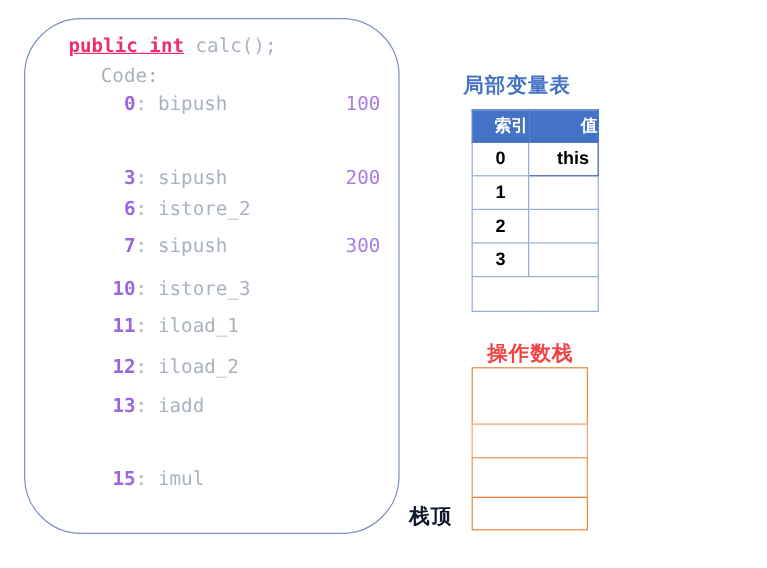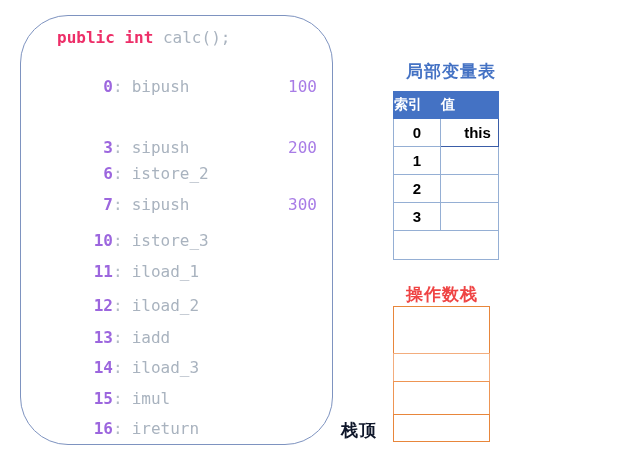--- a/index.html
+++ b/index.html
@@ -13,41 +13,41 @@
     position:absolute; left:20px; top:15px; width:313px; height:430px;
     border:1.5px solid #7e93c0; border-radius:48px; background:#ffffff;
     box-sizing:border-box;
   }
   .code-line {
     position:absolute; left:0; right:0; height:20px; line-height:20px;
     font-family:"DejaVu Sans Mono", monospace; font-size:16px;
     white-space:pre; color:#a9b3bf;
   }
   .sig      { top:12px;  left:36px; }
-  .kw       { color:#ed2e68; font-weight:bold; }
+  .kw       { color:#ed2e68; font-weight:bold;text-decoration:underline; }
   .sig-rest { color:#a9b3bf; }
   .code-label { top:37px; left:63px; color:#a9b3bf; }
   .num   { display:inline-block; width:92px; text-align:right;
            color:#9c66de; font-weight:bold; }
   .colon { color:#b3bcc6; }
   .instr { margin-left:9px; color:#a9b3bf; }
   .operand { position:absolute; left:267px; color:#a87ce6; }
 
   
   .lvt-title {
-    position:absolute; left:386px; top:60px; width:110px; text-align:right;
+    position:absolute; left:386px; top:60px; width:110px; text-align:left;
     color:#4472c4; font-weight:bold; font-size:17px; letter-spacing:1px;
   }
   table.lvt {
     position:absolute; left:393px; top:91px; width:105px;
     border-collapse:collapse; table-layout:fixed; background:#ffffff;
   }
   table.lvt th {
     background:#4472c4; color:#ffffff; font-weight:bold; font-size:14px;
-    height:26px; text-align:left; border:1px solid #4472c4; padding:0;
+    height:26px; text-align:right; border:1px solid #4472c4; padding:0;
   }
   table.lvt th.h2 { border-left:1px solid #6f94d6; }
   table.lvt td {
     border:1px solid #95afd4; height:27px; text-align:center;
     font-size:15px; font-weight:bold; color:#000000; padding:0;
     background:#ffffff;
   }
   table.lvt td.val-this { border:1px solid #3a5da8;padding-left:16px; }
   table.lvt td.foot { height:28px; }
   .col-idx { width:47px; } .col-val { width:58px; }
@@ -70,43 +70,42 @@
 </style>
 </head>
 <body>
 
 <div class="stage">
 
   <div class="code-panel">
 
     <div class="code-line sig"><span class="kw">public int</span><span class="sig-rest"> calc();</span></div>
 
+    <div class="code-line code-label">Code:</div>
 
     <div class="code-line" style="top:61px"><span class="num">0</span><span class="colon">:</span><span class="instr">bipush</span><span class="operand">100</span></div>
 
 
     <div class="code-line" style="top:122px"><span class="num">3</span><span class="colon">:</span><span class="instr">sipush</span><span class="operand">200</span></div>
 
     <div class="code-line" style="top:148px"><span class="num">6</span><span class="colon">:</span><span class="instr">istore_2</span><span class="operand"></span></div>
 
     <div class="code-line" style="top:179px"><span class="num">7</span><span class="colon">:</span><span class="instr">sipush</span><span class="operand">300</span></div>
 
     <div class="code-line" style="top:215px"><span class="num">10</span><span class="colon">:</span><span class="instr">istore_3</span><span class="operand"></span></div>
 
     <div class="code-line" style="top:246px"><span class="num">11</span><span class="colon">:</span><span class="instr">iload_1</span><span class="operand"></span></div>
 
     <div class="code-line" style="top:280px"><span class="num">12</span><span class="colon">:</span><span class="instr">iload_2</span><span class="operand"></span></div>
 
     <div class="code-line" style="top:312px"><span class="num">13</span><span class="colon">:</span><span class="instr">iadd</span><span class="operand"></span></div>
 
-    <div class="code-line" style="top:342px"><span class="num">14</span><span class="colon">:</span><span class="instr">iload_3</span><span class="operand"></span></div>
 
     <div class="code-line" style="top:373px"><span class="num">15</span><span class="colon">:</span><span class="instr">imul</span><span class="operand"></span></div>
 
-    <div class="code-line" style="top:403px"><span class="num">16</span><span class="colon">:</span><span class="instr">ireturn</span><span class="operand"></span></div>
   </div>
 
   <div class="lvt-title">局部变量表</div>
 
   <table class="lvt">
     <colgroup>
         <col class="col-idx">
         <col class="col-val">
       </colgroup>
     <thead>

